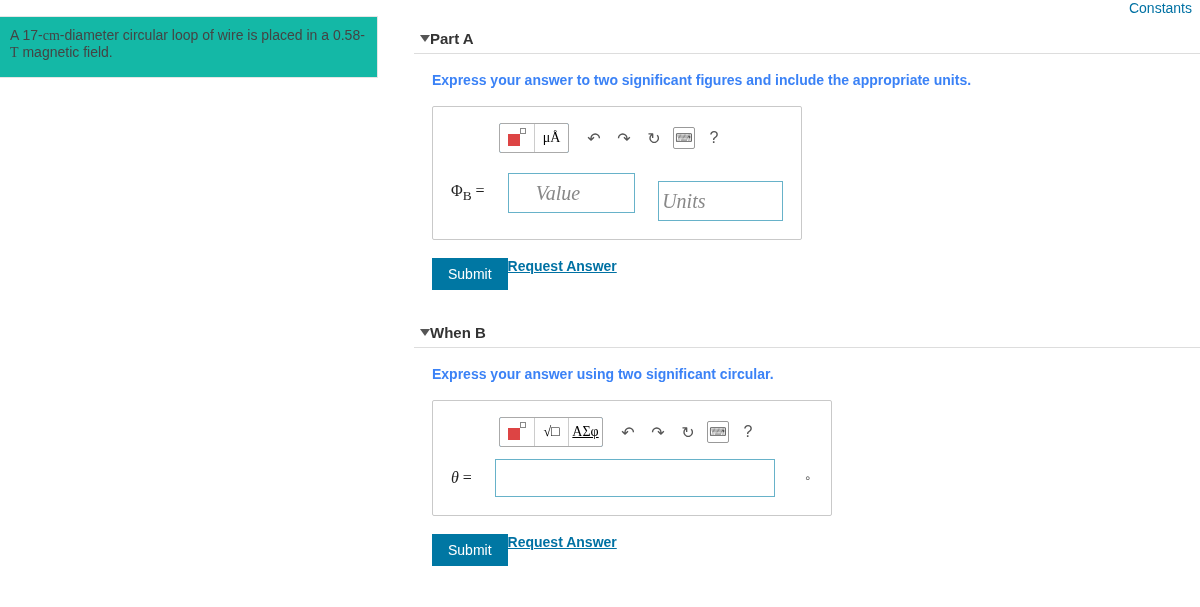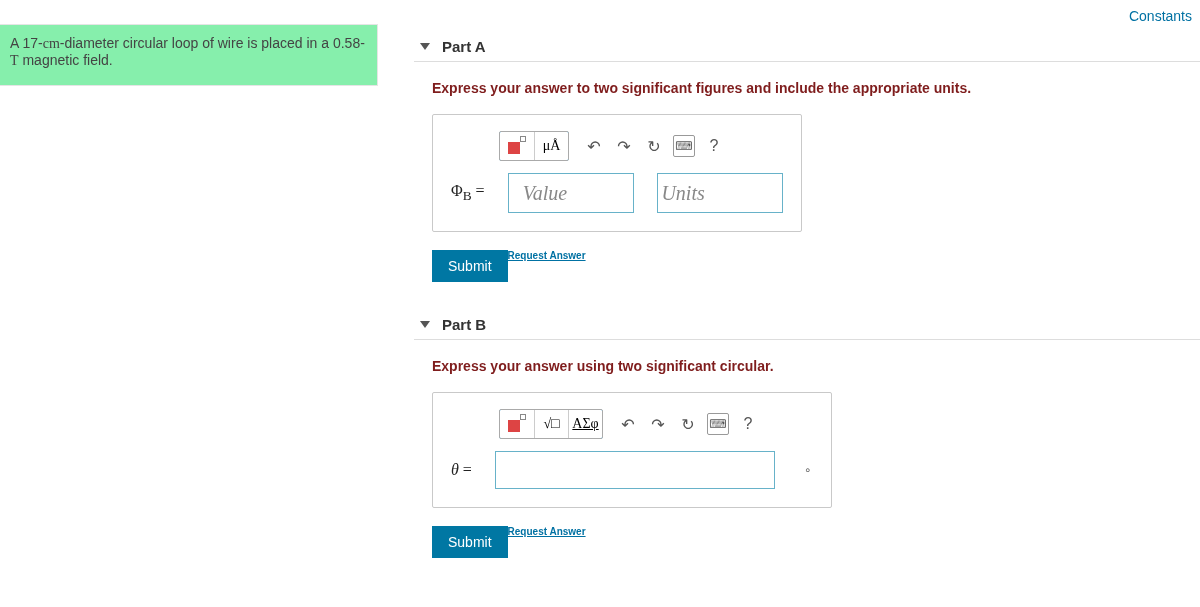--- a/index.html
+++ b/index.html
@@ -1,60 +1,60 @@
 <!DOCTYPE html>
 <html><head>
 <meta charset="utf-8">
 <style>
   * { box-sizing: border-box; margin: 0; padding: 0; }
   body { font-family: Arial, Helvetica, sans-serif; font-size: 14px; color: #333; background: #fff; width: 1200px; }
   a { text-decoration: underline; cursor: pointer; }
 
-  .top-links { text-align: right; padding: 8px 8px 0 0; }
+  .top-links { text-align: right; padding: 0 8px 0 0; }
   .top-links span { color: #0071a3; font-size: 14px; }
 
   .layout { display: flex; align-items: flex-start; }
-  .problem-box { width: 378px; background: #86efac; border-top:1px solid #e5e5e5; border-right:1px solid #e5e5e5; border-bottom:1px solid #e5e5e5; padding: 10px 12px 16px 10px; font-size: 14px; color:#444; }
+  .problem-box { width: 378px; background: #14b8a6; border-top:1px solid #e5e5e5; border-right:1px solid #e5e5e5; border-bottom:1px solid #e5e5e5; padding: 10px 12px 16px 10px; font-size: 14px; color:#444; }
   .problem-box .math { font-family: 'Times New Roman', serif; }
 
   .main { flex:1; padding-left: 36px; padding-top: 8px; }
 
   .part { margin-bottom: 28px; }
-  .part-header { display: flex; align-items: center; gap: 12px; border-bottom: 1px solid #ddd; padding: 6px 0 6px 6px; margin-bottom: 18px; cursor:pointer; }
+  .part-header { display: flex; align-items: center; gap: 0; border-bottom: 1px solid #ddd; padding: 6px 0 6px 6px; margin-bottom: 18px; cursor:pointer; }
   .caret { width:0; height:0; border-left:5px solid transparent; border-right:5px solid transparent; border-top:7px solid #555; }
   .part-title { font-weight:600; font-size:15px; color:#333; }
 
   .part-body { padding-left: 18px; }
   .question { font-size:14px; color:#333; margin-bottom:10px; max-width: 760px; }
-  .instruction { font-weight:600; font-size:14px; color:#7f1d1d; margin-bottom:18px; }
+  .instruction { font-weight:600; font-size:14px; color:#3b82f6; margin-bottom:18px; }
 
   .answer-card { border:1px solid #c9c9c9; border-radius:2px; padding: 16px 18px 18px 18px; width: 370px; position:relative; }
 
   .toolbar { display:flex; align-items:center; gap:2px; margin-bottom:12px; margin-left: 48px; }
   .tool-group { display:flex; border:1px solid #aaa; border-radius:2px; overflow:hidden; background:#0ea5e9; }
   .tool-btn { width:34px; height:28px; display:flex; align-items:center; justify-content:center; font-size:14px; background:#fff; border:none; cursor:pointer; font-family:'Times New Roman', serif; }
   .tool-btn + .tool-btn { border-left:1px solid #ccc; }
   .tool-icons { display:flex; gap:8px; margin-left:12px; align-items:center; }
   .tool-icon { width:22px; height:22px; display:flex; align-items:center; justify-content:center; color:#555; font-size:16px; cursor:pointer; }
   .tool-icon.boxed { border:1px solid #999; border-radius:2px; font-size:12px; }
   .tool-mu { font-family:'Times New Roman', serif; }
   .tool-template { display:inline-block; position:relative; width:18px; height:16px; }
   .tool-template .big { position:absolute; left:0; bottom:0; width:12px; height:12px; background:#d44; }
   .tool-template .small { position:absolute; right:0; top:-2px; width:6px; height:6px; border:1px solid #888; background:#fff; }
 
   .input-row { display:flex; align-items:center; gap:23px; }
   .var-label { font-family:'Times New Roman', serif; font-size:16px; color:#222; white-space:nowrap; }
-  .value-box { border:1px solid #67b2c9; height:40px; width:140px; display:flex; align-items:center; color:#888; font-family:'Times New Roman', serif; font-style:italic; font-size:20px; padding-left:14px; background:#fff; }
-  .units-box { border:1px solid #67b2c9; height:40px; width:140px; display:flex; align-items:center; color:#888; font-family:'Times New Roman', serif; font-style:italic; font-size:20px; padding-left:3px; background:#fff; }
+  .value-box { border:1px solid #67b2c9; height:40px; width:140px; display:flex; align-items:center; color:#888; font-family:'Times New Roman', serif; font-style:italic; font-size:20px; padding-left:27px; background:#fff; }
+  .units-box { border:1px solid #67b2c9; height:40px; width:140px; display:flex; align-items:center; color:#888; font-family:'Times New Roman', serif; font-style:italic; font-size:20px; padding-left:3px; background:#fff;margin-top:16px; }
   .plain-box { border:1px solid #67b2c9; height:38px; width:280px; background:#fff; }
   .deg { font-family:'Times New Roman', serif; font-size:12px; color:#666; margin-left:6px; }
 
   .actions { margin-top:18px; display:flex; align-items:flex-start; }
   .submit-btn { background:#0077a3; color:#fff; border:none; padding:8px 16px; font-size:14px; cursor:pointer; }
-  .request { color:#0071a3; font-weight:600; font-size:10px; }
+  .request { color:#0071a3; font-weight:600; font-size:14px; }
 
   .sqrt-icon { font-family:'Times New Roman', serif; font-size:14px; position:relative; }
 </style>
 </head>
 <body>
 
 <div class="top-links">
   <span>Constants</span>
 </div>
 
@@ -102,21 +102,21 @@
         <div class="actions">
           <button class="submit-btn">Submit</button>
           <a class="request">Request Answer</a>
         </div>
       </div>
     </div>
 
     <div class="part">
       <div class="part-header">
         <span class="caret"></span>
-        <span class="part-title">Part B</span>
+        <span class="part-title">When B</span>
       </div>
       <div class="part-body">
         <div class="instruction">Express your answer using two significant circular.</div>
 
         <div class="answer-card" style="width:400px;">
           <div class="toolbar">
             <div class="tool-group">
               <button class="tool-btn">
                 <span class="tool-template">
                     <span class="big"></span>

